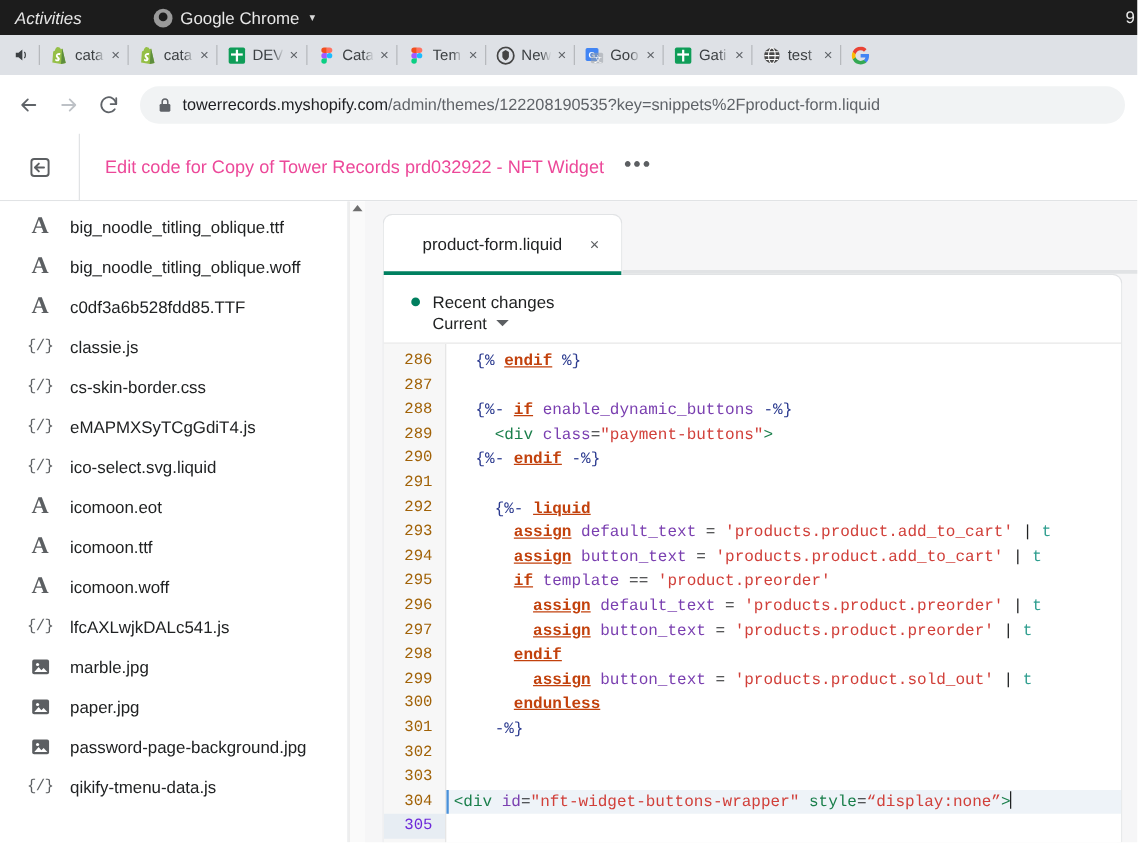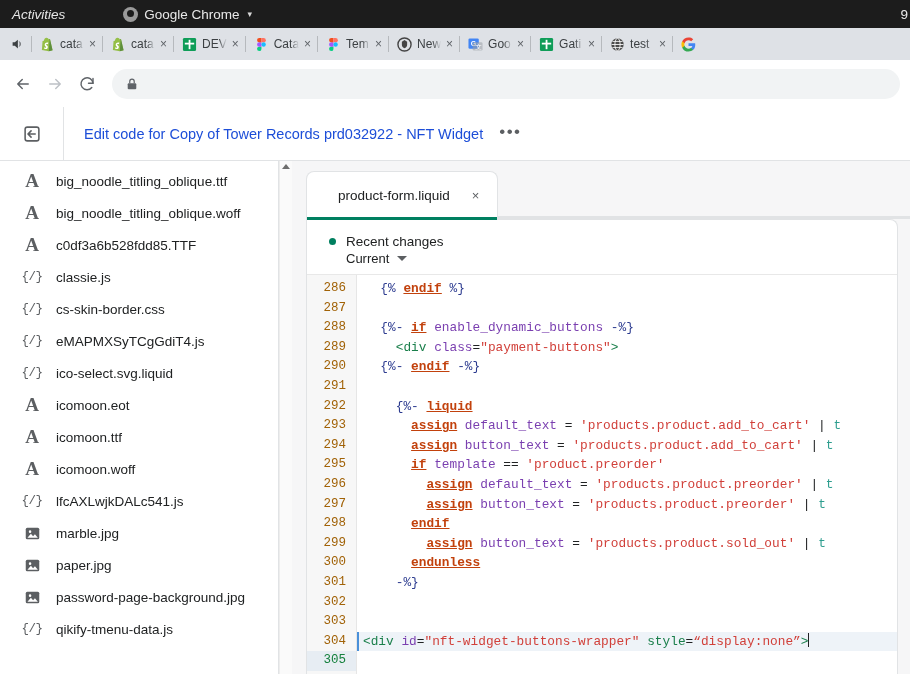--- a/index.html
+++ b/index.html
@@ -83,21 +83,21 @@
   
   .page-header {
     height:54px; background:#fff; display:flex; align-items:center;
     border-bottom: 1px solid #e1e3e5;
   }
   .back-btn {
     width:64px; height:53px; display:flex; align-items:center; justify-content:center;
     border-right:1px solid #e1e3e5; color:#5c5f62; flex:none;
   }
   .page-title {
-    font-size:14.5px; color:#1d4ed8; margin-left:20px; white-space:nowrap;
+    font-size:14.5px; color:#ec4899; margin-left:20px; white-space:nowrap;
   }
   .header-more {
     margin-left:16px; color:#5c5f62; font-size:17px; letter-spacing:1.5px;
     line-height:1; padding-bottom:5px;
   }
 
   
   .split { display:flex; height: 513px; }
 
   
@@ -162,21 +162,21 @@
   }
   .code-scroll { display:flex; width:100%; }
   .gutter {
     background:#f7f7f7; border-right:1px solid #e6e6e6; flex:none;
     width:50px; padding-top:4px;
   }
   .gutter-num {
     height:19.6px; line-height:19.6px; text-align:right; padding-right:10px;
     font-family:"Liberation Mono", monospace; font-size:12.5px; color:#a16207;
   }
-  .gutter-num.active { background:#e7edf3; color:#15803d; }
+  .gutter-num.active { background:#e7edf3; color:#6d28d9; }
   .code-body { flex:1 1 auto; padding-top:4px; overflow:hidden; position:relative; min-width:0; }
   .code-line {
     height:19.6px; line-height:19.6px; white-space:pre;
     font-family:"Liberation Mono", monospace; font-size:12.8px;
     padding-left:8px; color:#202223;
   }
   .code-line.active { background:#eef3f8; box-shadow: inset 2px 0 0 #4a90d9; padding-left:6px; }
   
   .t-delim { color:#2b3a8f; }
   .t-kw    { color:#c2410c; font-weight:bold;text-decoration:underline; }
@@ -335,20 +335,21 @@
       <path d="M20 4.6V11h-6" stroke="#5f6368" stroke-width="1.9" fill="none" stroke-linecap="round" stroke-linejoin="round"></path>
     </svg>
   </div>
   <div class="omnibox">
     <span style="flex:none;display:flex;">
       <svg width="12" height="14" viewBox="0 0 14 16" aria-hidden="true">
         <rect x="2" y="7" width="10" height="7.2" rx="1.2" fill="#5f6368"></rect>
         <path d="M4.4 7V5a2.6 2.6 0 0 1 5.2 0v2" stroke="#5f6368" stroke-width="1.4" fill="none"></path>
       </svg>
     </span>
+    <span class="omnibox-url"><b>towerrecords.myshopify.com</b><span>/admin/themes/122208190535?key=snippets%2Fproduct-form.liquid</span></span>
   </div>
 </div>
 
 <div class="page-header">
   <div class="back-btn">
     <svg width="22" height="22" viewBox="0 0 24 24" aria-hidden="true">
       <rect x="4.5" y="4.5" width="15" height="15" rx="2.4" stroke="#5c5f62" stroke-width="1.7" fill="none"></rect>
       <path d="M15.5 12H8M11 8.6 7.6 12 11 15.4" stroke="#5c5f62" stroke-width="1.7" fill="none" stroke-linecap="round" stroke-linejoin="round"></path>
     </svg>
   </div>

